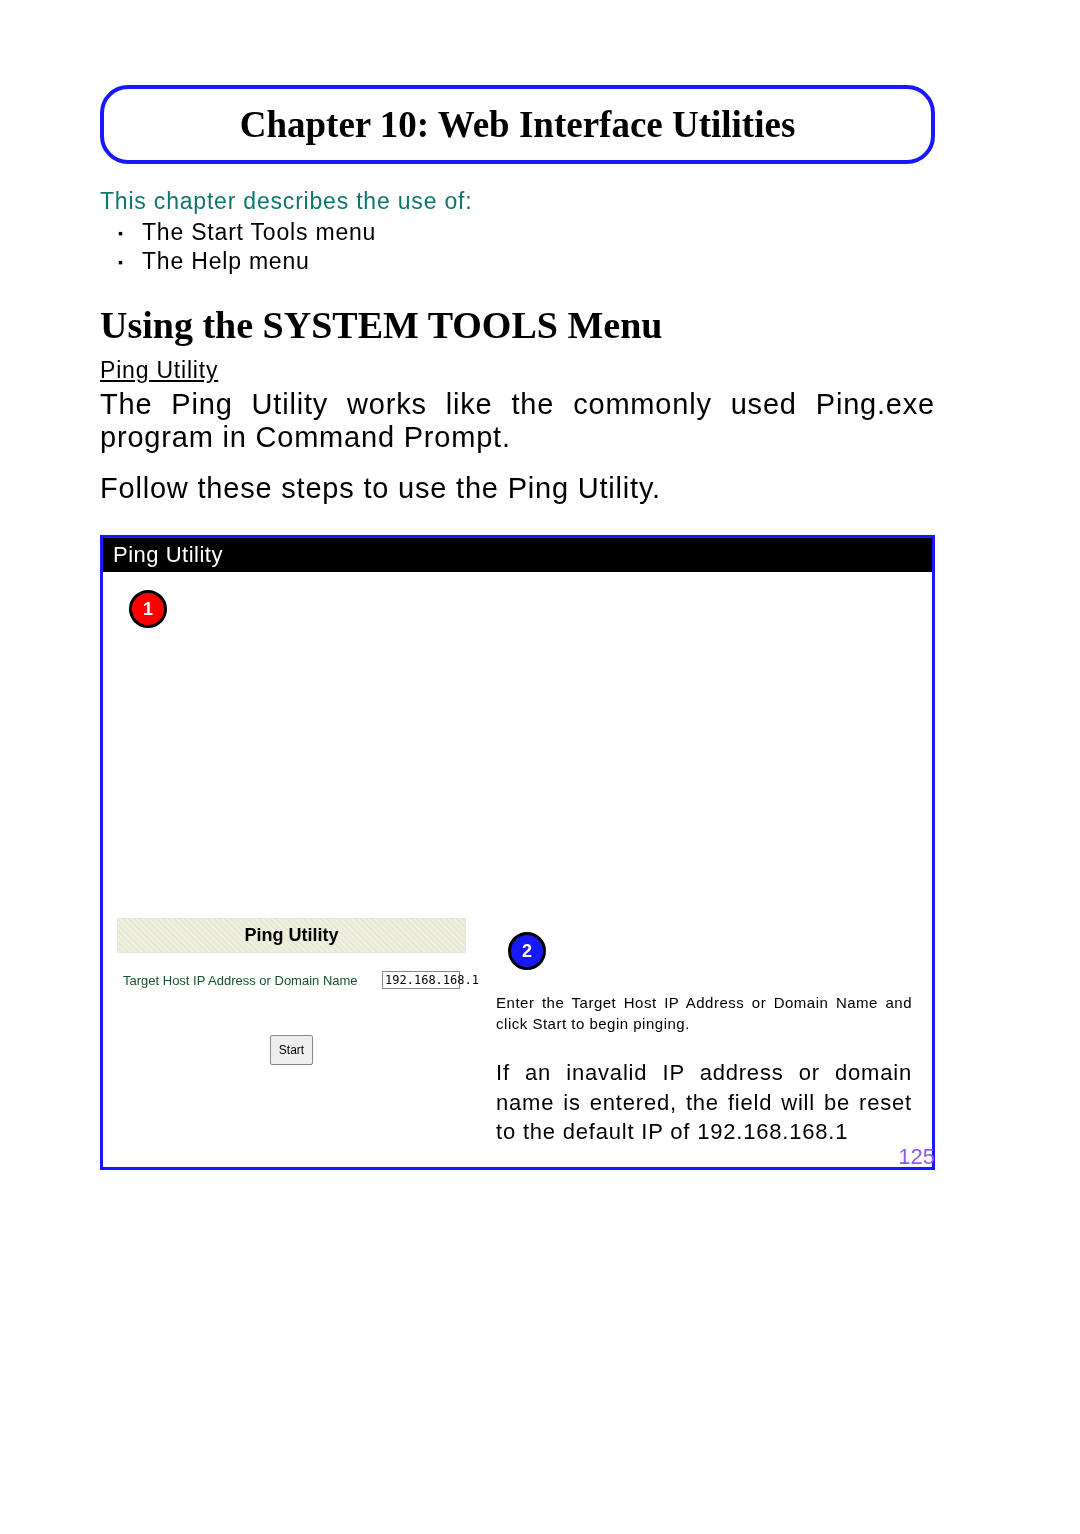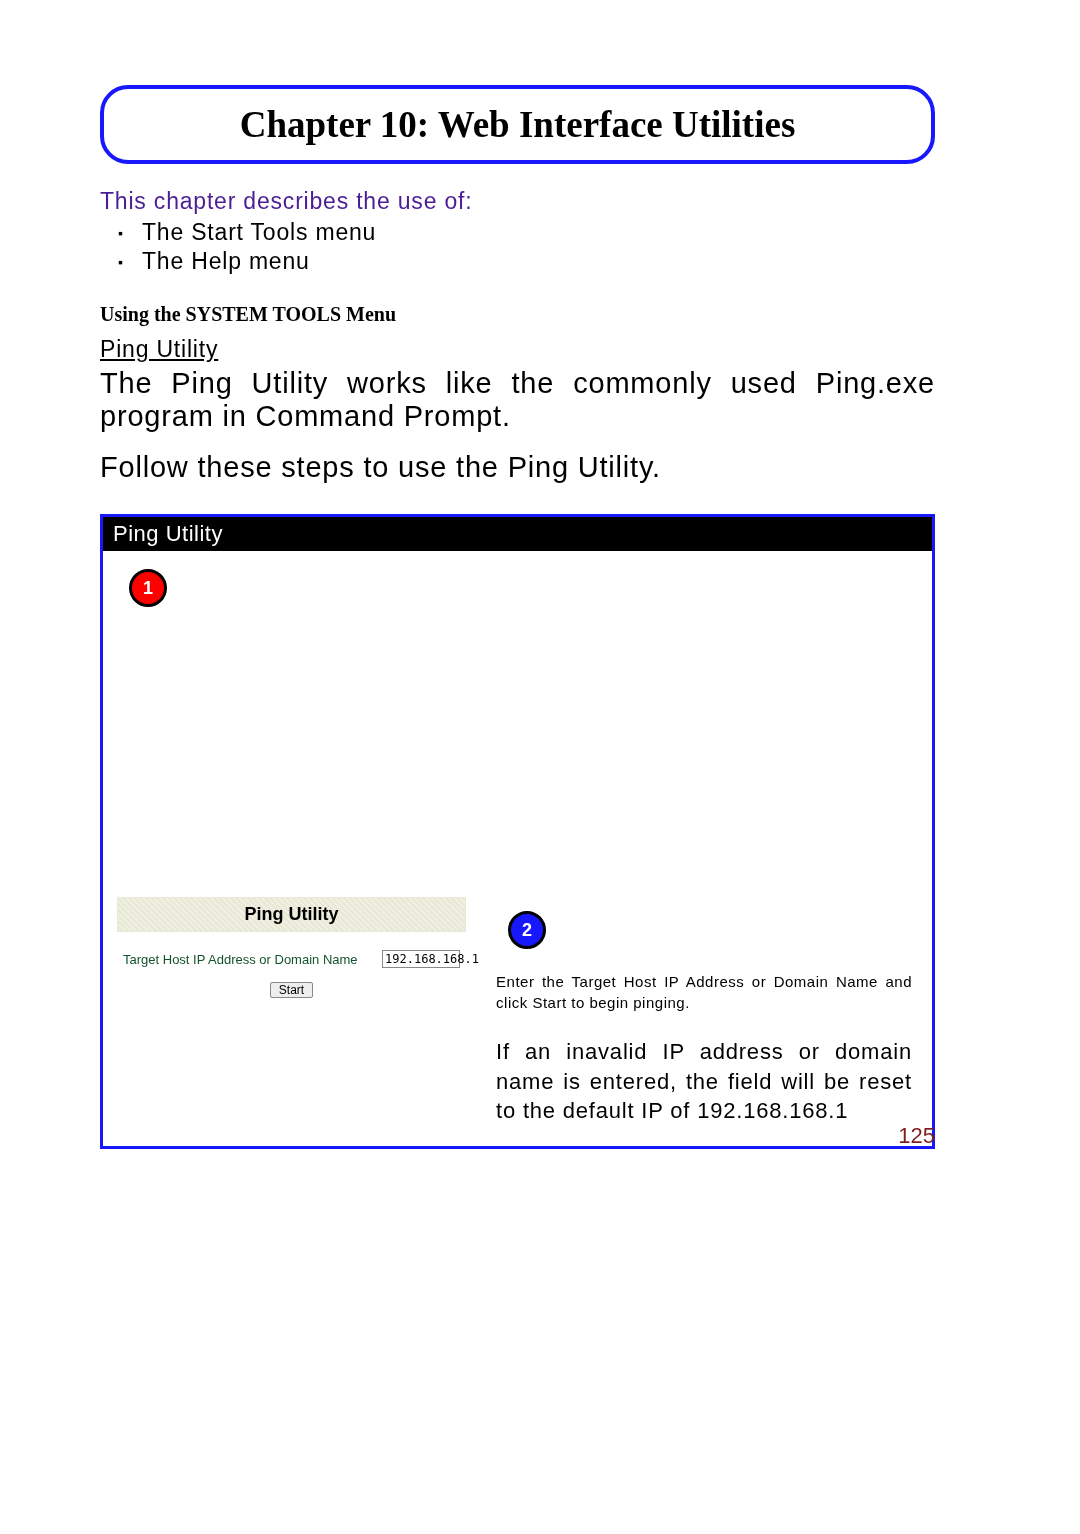--- a/index.html
+++ b/index.html
@@ -25,21 +25,21 @@
   .chapter-title-box h1 {
     margin: 0;
     font-family: "Times New Roman", serif;
     font-weight: bold;
     font-size: 37px;
     color: #000;
   }
   .intro-text {
     font-size: 23px;
     letter-spacing: 0.8px;
-    color: #4c1d95;
+    color: #0f766e;
     margin-bottom: 4px;
   }
   .intro-list {
     margin: 0 0 28px 0;
     padding-left: 42px;
   }
   .intro-list li {
     font-size: 23px;
     letter-spacing: 0.8px;
     color: #000;
@@ -50,21 +50,21 @@
   .intro-list li::before {
     content: "▪";
     position: absolute;
     left: -24px;
     font-size: 14px;
     top: 6px;
   }
   .section-heading {
     font-family: "Times New Roman", serif;
     font-weight: bold;
-    font-size: 20px;
+    font-size: 38px;
     margin: 0 0 10px 0;
     color: #000;
   }
   .sub-heading {
     font-size: 23px;
     text-decoration: underline;
     letter-spacing: 0.8px;
     margin-bottom: 4px;
   }
   .body-text {
@@ -157,46 +157,47 @@
     font-size: 12px;
     padding: 1px 2px;
     width: 78px;
     font-family: monospace;
   }
   .ping-btn-row {
     text-align: center;
   }
   .ping-btn {
     font-size: 12px;
-    padding: 0 8px;
+    padding: 7px 8px;
     border: 1px solid #888;
     background: #eee;
     border-radius: 2px;
     display: inline-block;
     font-family: Arial, sans-serif;
+    margin-top: 32px;
   }
   .right-step-text {
     font-size: 15px;
     letter-spacing: 0.5px;
     text-align: justify;
     line-height: 1.4;
   }
   .right-step-text-wide {
     font-size: 22px;
     letter-spacing: 0.8px;
     text-align: justify;
     line-height: 1.35;
     margin-top: 24px;
   }
   .page-number {
     position: absolute;
     bottom: 40px;
     right: 100px;
     font-size: 22px;
-    color: #7f1d1d;
+    color: #8b5cf6;
   }
 </style>
 </head>
 <body>
 
 <div class="page">
 
   <div class="chapter-title-box">
     <h1>Chapter 10: Web Interface Utilities</h1>
   </div>

